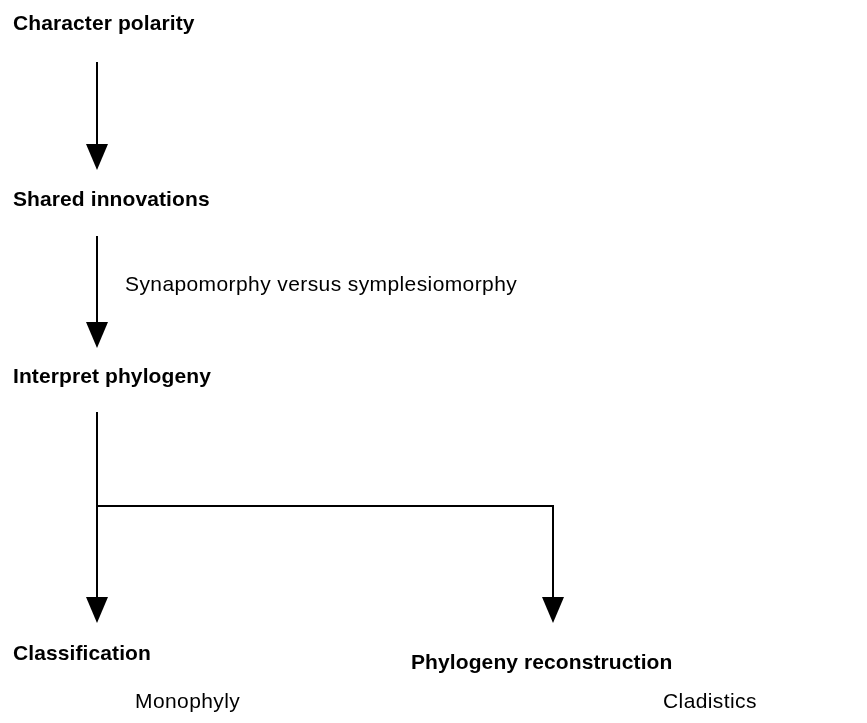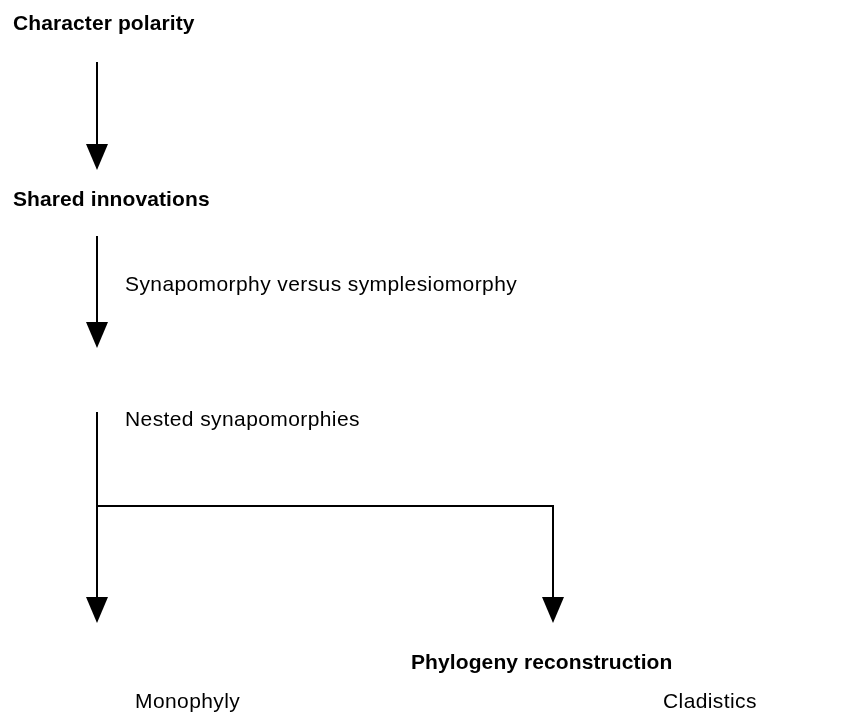--- a/index.html
+++ b/index.html
@@ -69,20 +69,21 @@
       <polygon points="97,623 86,597 108,597" fill="#000"></polygon>
       <polygon points="553,623 542,597 564,597" fill="#000"></polygon>
     </g>
   </svg>
 
   <div class="label bold t1">Character polarity</div>
 
   <div class="label bold t2">Shared innovations</div>
   <div class="label d2">Synapomorphy versus symplesiomorphy</div>
 
-  <div class="label d3">Nested synapomorphies</div>
+  <div class="label bold t3">Interpret phylogeny</div>
 
+  <div class="label bold o1t">Classification</div>
   <div class="label o1d">Monophyly</div>
 
   <div class="label bold o2t">Phylogeny reconstruction</div>
   <div class="label o2d">Cladistics</div>
 
 </div>
 
 </body></html>

